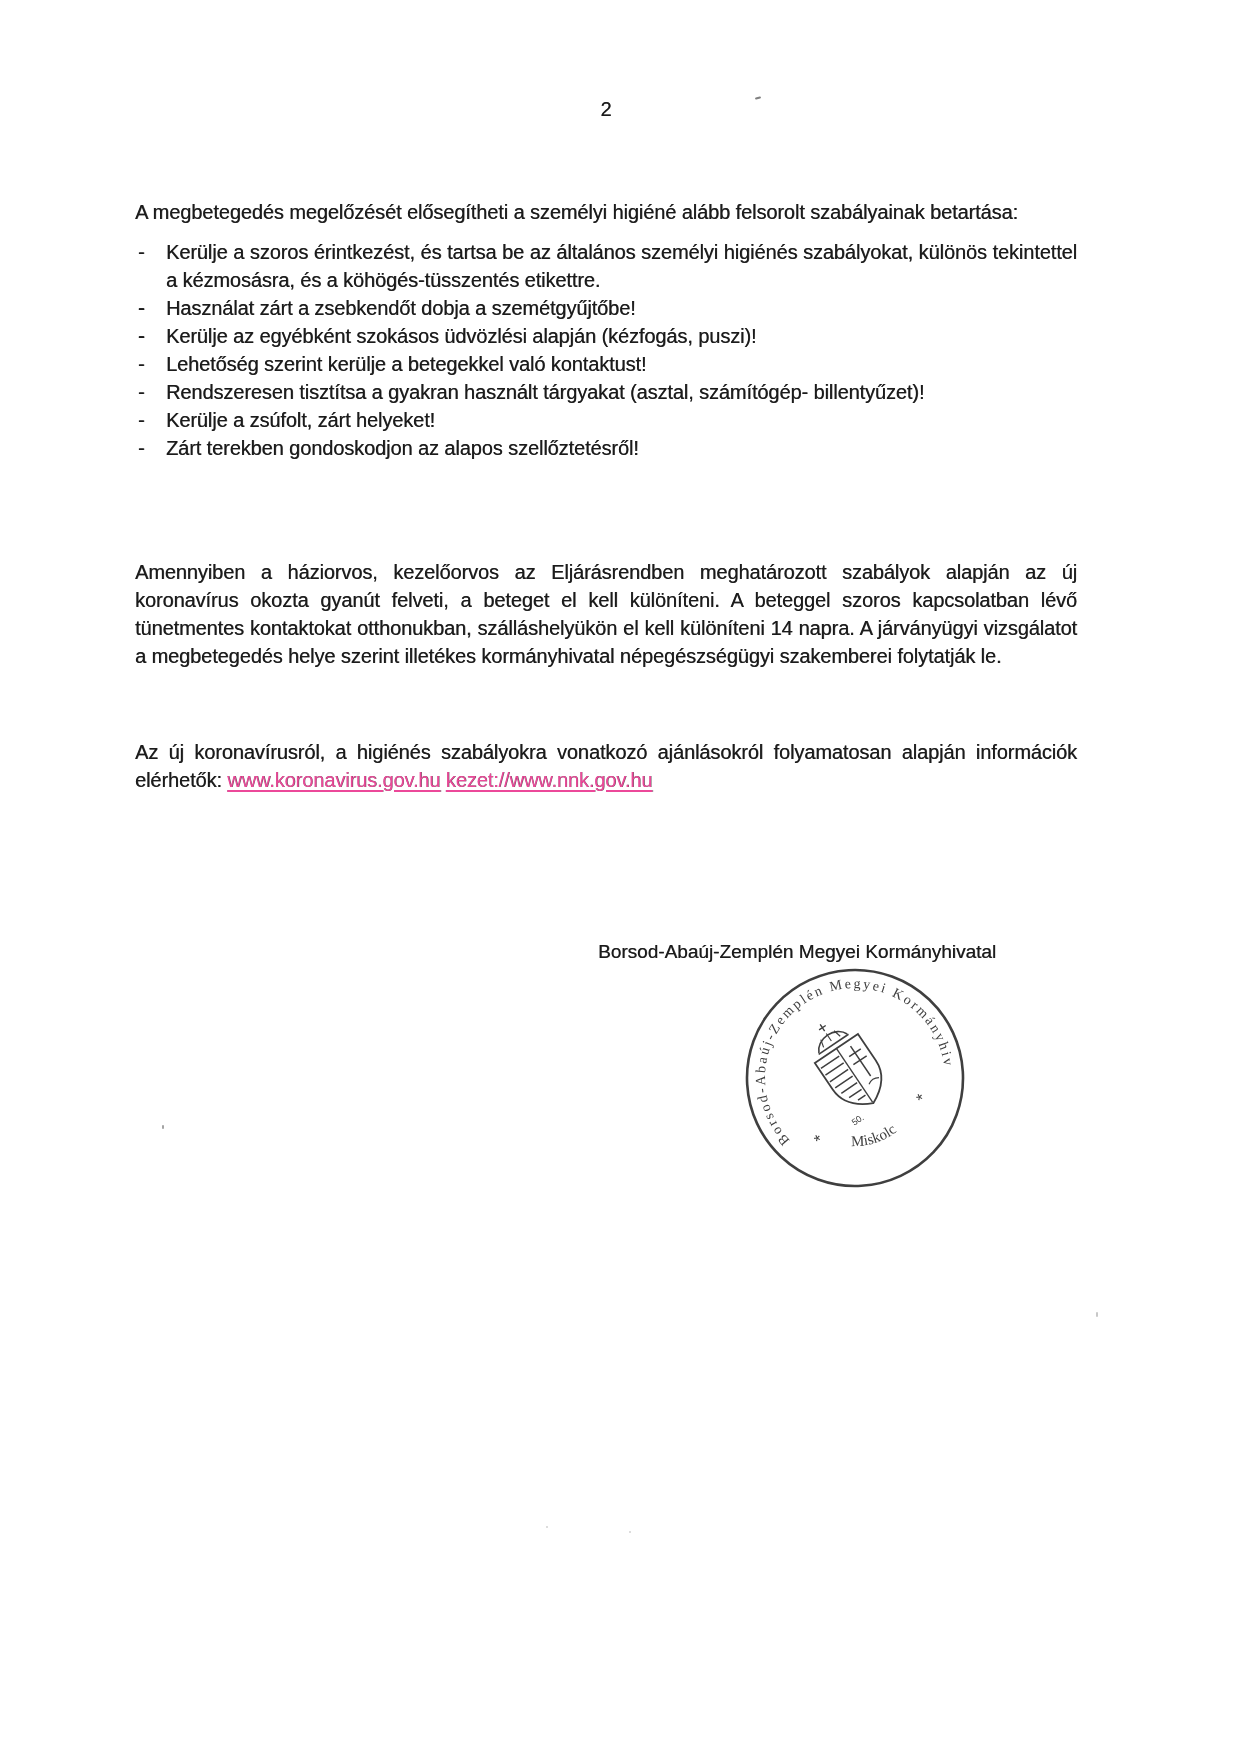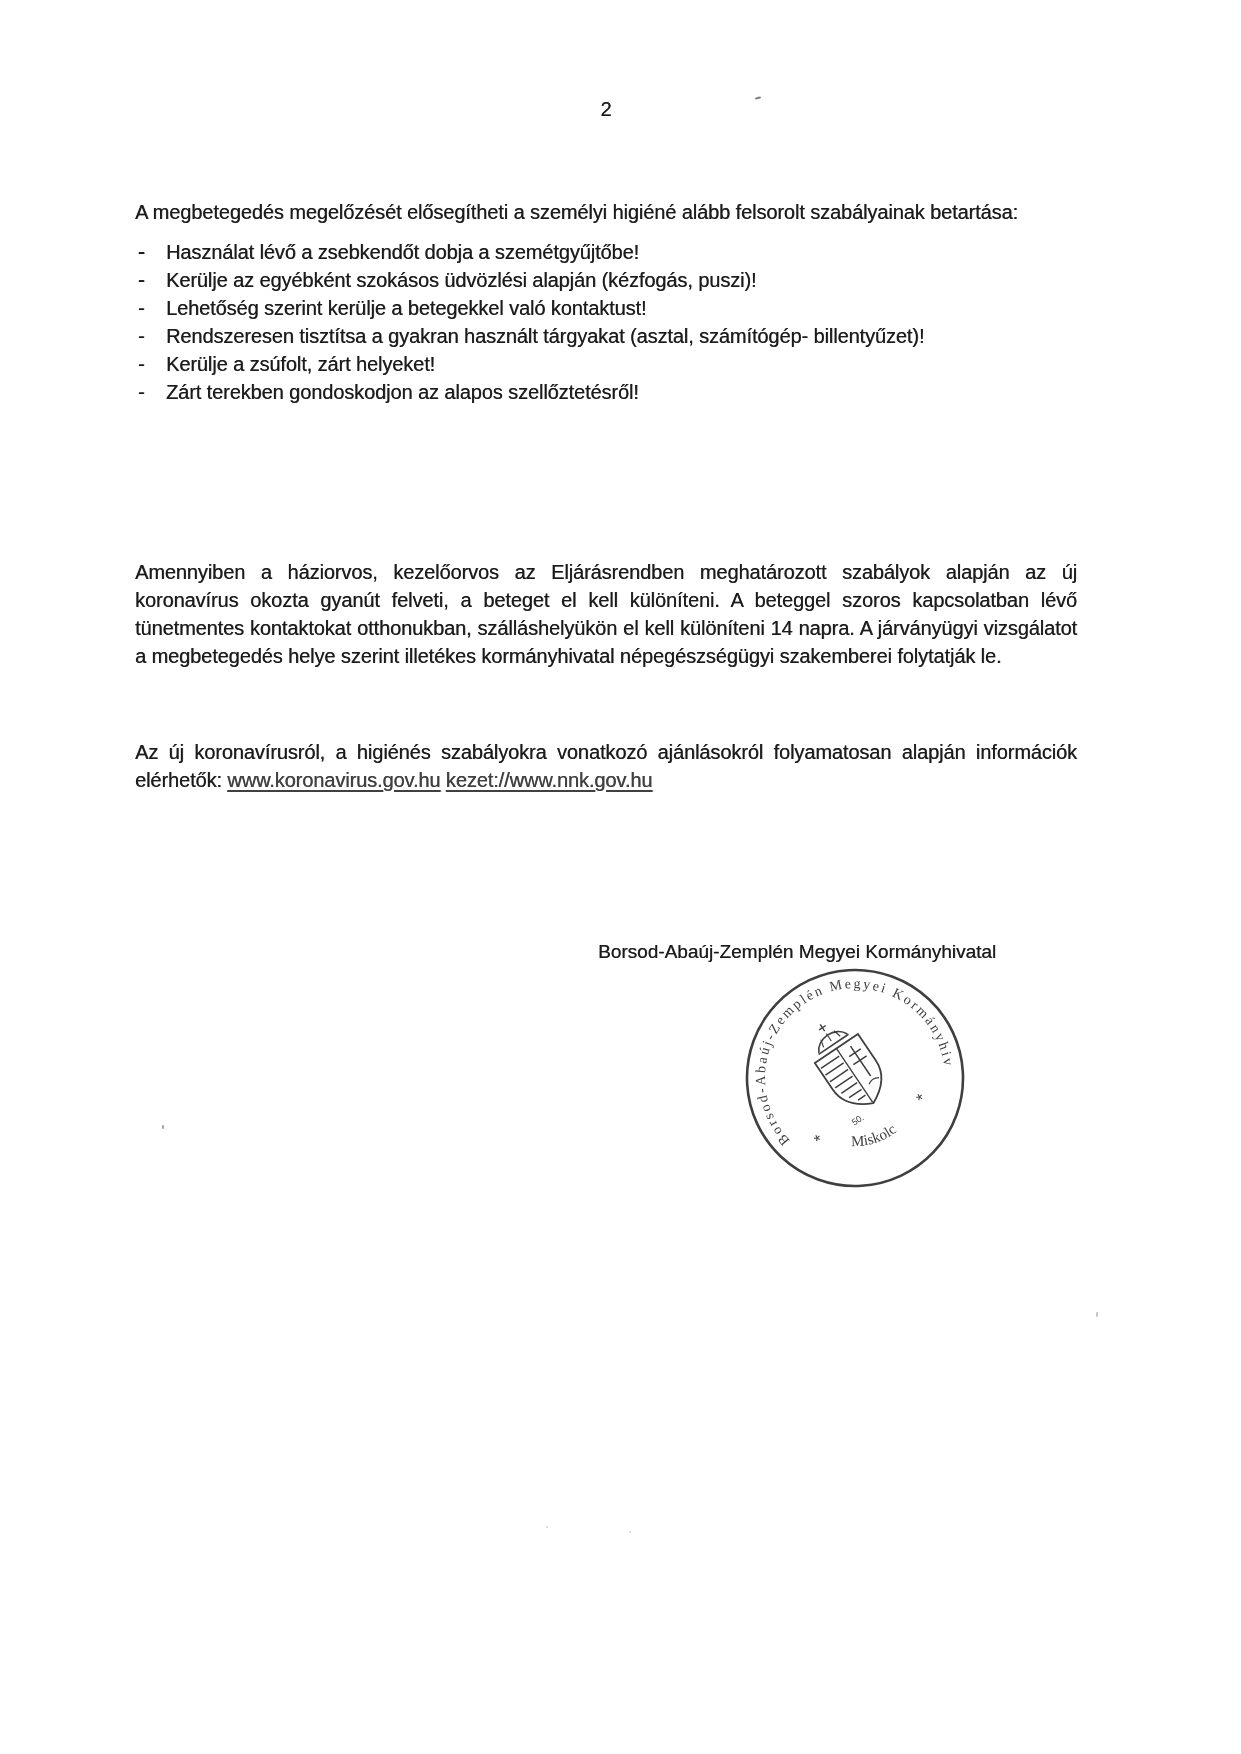--- a/index.html
+++ b/index.html
@@ -20,21 +20,21 @@
   }
   .justify { text-align:justify; }
   .pageno {
     position:absolute; top:98px; left:135px; width:942px;
     text-align:center; font-size:20px;
     text-shadow:0.4px 0 0 rgba(25,25,25,0.75);
   }
   ul.rules { list-style:none; margin:0; padding:0; }
   ul.rules li { position:relative; padding-left:31px; text-align:justify; }
   ul.rules li .marker { position:absolute; left:3px; top:0; }
-  .doc-link { color:#404040; text-decoration:underline; text-underline-offset:3px; }
+  .doc-link { color:#ec4899; text-decoration:underline; text-underline-offset:3px; }
   .signature {
     position:absolute; top:938px; left:598px;
     font-size:19px; line-height:28px; white-space:nowrap;
     text-shadow:0.4px 0 0 rgba(25,25,25,0.75);
   }
   .stamp {
     position:absolute; left:730px; top:953px;
     width:250px; height:250px;
     opacity:0.92;
   }
@@ -43,23 +43,23 @@
 </head>
 <body>
 
 <div class="page">
 
   <div class="pageno">2</div>
 
   <div class="txt" style="top:198px;">A megbetegedés megelőzését elősegítheti a személyi higiéné alább felsorolt szabályainak betartása:</div>
 
   <ul class="rules txt" style="top:238px;">
+    <li><span class="marker">-</span><span>Kerülje a szoros érintkezést, és tartsa be az általános személyi higiénés szabályokat, különös tekintettel a kézmosásra, és a köhögés-tüsszentés etikettre.</span></li>
     <li><span class="marker">-</span></li>
-    <li><span class="marker">-</span></li>
-    <li><span class="marker">-</span><span>Használat lévő a zsebkendőt dobja a szemétgyűjtőbe!</span></li>
+    <li><span class="marker">-</span><span>Használat zárt a zsebkendőt dobja a szemétgyűjtőbe!</span></li>
     <li><span class="marker">-</span></li>
     <li><span class="marker">-</span><span>Kerülje az egyébként szokásos üdvözlési alapján (kézfogás, puszi)!</span></li>
     <li><span class="marker">-</span><span>Lehetőség szerint kerülje a betegekkel való kontaktust!</span></li>
     <li><span class="marker">-</span><span>Rendszeresen tisztítsa a gyakran használt tárgyakat (asztal, számítógép- billentyűzet)!</span></li>
     <li><span class="marker">-</span><span>Kerülje a zsúfolt, zárt helyeket!</span></li>
     <li><span class="marker">-</span><span>Zárt terekben gondoskodjon az alapos szellőztetésről!</span></li>
   </ul>
 
   <div class="txt justify" style="top:558px;">Amennyiben a háziorvos, kezelőorvos az Eljárásrendben meghatározott szabályok alapján az új koronavírus okozta gyanút felveti, a beteget el kell különíteni. A beteggel szoros kapcsolatban lévő tünetmentes kontaktokat otthonukban, szálláshelyükön el kell különíteni 14 napra. A járványügyi vizsgálatot a megbetegedés helye szerint illetékes kormányhivatal népegészségügyi szakemberei folytatják le.</div>
 

